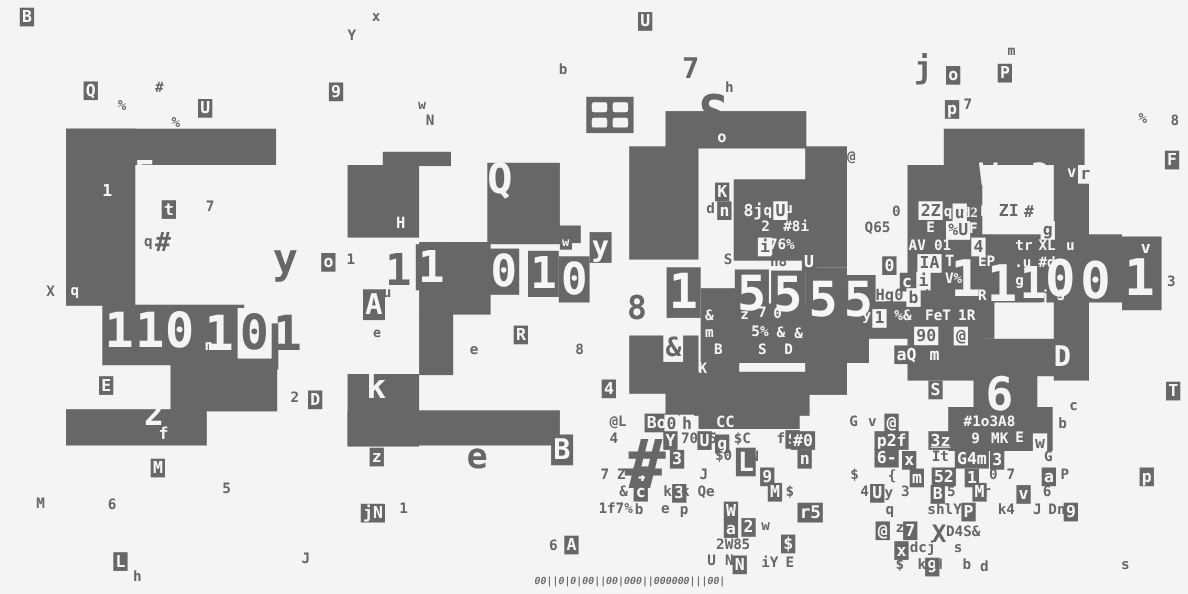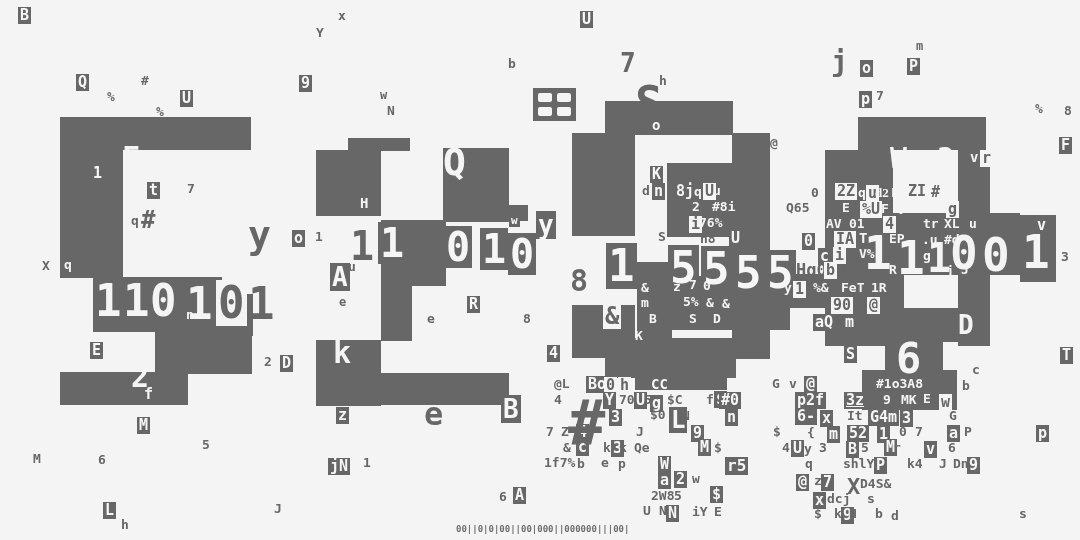--- a/index.html
+++ b/index.html
@@ -18,21 +18,21 @@
 </head>
 <body>
 
 <div id="canvas" style="background: rgb(244, 244, 244);">
   <div id="winicon" style="left: 533px; top: 88px; width: 43px; height: 33px;">
     <div class="pane"></div>
     <div class="pane"></div>
     <div class="pane"></div>
     <div class="pane"></div>
   </div>
-  <span id="barcode" style="left: 456px; top: 524px; font-size: 9px;">00||0|0|00||00|000||000000|||00|</span>
+  <span id="barcode" style="left: 486px; top: 524px; font-size: 9px; font-style: italic;">00||0|0|00||00|000||000000|||00|</span>
 <div class="block" style="left: 60px; top: 117px; width: 191px; height: 33px; background: rgb(103, 103, 103);"></div>
     <div class="block" style="left: 60px; top: 117px; width: 63px; height: 161px; background: rgb(103, 103, 103);"></div>
     <div class="block" style="left: 93px; top: 277px; width: 129px; height: 55px; background: rgb(103, 103, 103);"></div>
     <div class="block" style="left: 155px; top: 330px; width: 97px; height: 44px; background: rgb(103, 103, 103);"></div>
     <div class="block" style="left: 190px; top: 294px; width: 63px; height: 42px; background: rgb(103, 103, 103);"></div>
     <div class="block" style="left: 60px; top: 372px; width: 128px; height: 33px; background: rgb(103, 103, 103);"></div>
     <div class="block" style="left: 348px; top: 138px; width: 62px; height: 13px; background: rgb(103, 103, 103);"></div>
     <div class="block" style="left: 316px; top: 150px; width: 65px; height: 66px; background: rgb(103, 103, 103);"></div>
     <div class="block" style="left: 443px; top: 148px; width: 66px; height: 74px; background: rgb(103, 103, 103);"></div>
     <div class="block" style="left: 508px; top: 205px; width: 20px; height: 16px; background: rgb(103, 103, 103);"></div>
@@ -258,21 +258,21 @@
     <span class="ch st-w" style="left: 889px; top: 232px; font-size: 13px;">EP</span>
     <span class="ch st-w" style="left: 922px; top: 233px; font-size: 13px;">.u</span>
     <span class="ch st-w" style="left: 944px; top: 233px; font-size: 13px;">#d</span>
     <span class="ch st-b" style="left: 818px; top: 248px; font-size: 15px;">c</span>
     <span class="ch st-i" style="left: 833px; top: 247px; font-size: 15px;">i</span>
     <span class="ch st-w" style="left: 859px; top: 247px; font-size: 13px;">V%</span>
     <span class="ch st-w" style="left: 923px; top: 249px; font-size: 13px;">g</span>
     <span class="ch st-w" style="left: 889px; top: 263px; font-size: 13px;">R</span>
     <span class="ch st-w" style="left: 946px; top: 264px; font-size: 13px;">j</span>
     <span class="ch st-w" style="left: 961px; top: 263px; font-size: 13px;">J</span>
-    <span class="ch st-g" style="left: 796px; top: 262px; font-size: 17px;">Hg0</span>
+    <span class="ch st-g" style="left: 796px; top: 262px; font-size: 14px;">Hg0</span>
     <span class="ch st-i" style="left: 824px; top: 262px; font-size: 15px;">b</span>
     <span class="ch st-g" style="left: 841px; top: 263px; font-size: 13px;">k</span>
     <span class="ch st-w" style="left: 784px; top: 281px; font-size: 13px;">y</span>
     <span class="ch st-i" style="left: 793px; top: 281px; font-size: 15px;">1</span>
     <span class="ch st-w" style="left: 813px; top: 281px; font-size: 13px;">%&amp;</span>
     <span class="ch st-w" style="left: 841px; top: 281px; font-size: 13px;">FeT</span>
     <span class="ch st-w" style="left: 871px; top: 281px; font-size: 13px;">1R</span>
     <span class="ch st-g" style="left: 774px; top: 299px; font-size: 13px;">a</span>
     <span class="ch st-i" style="left: 831px; top: 297px; font-size: 15px;">90</span>
     <span class="ch st-i" style="left: 867px; top: 297px; font-size: 15px;">@</span>

